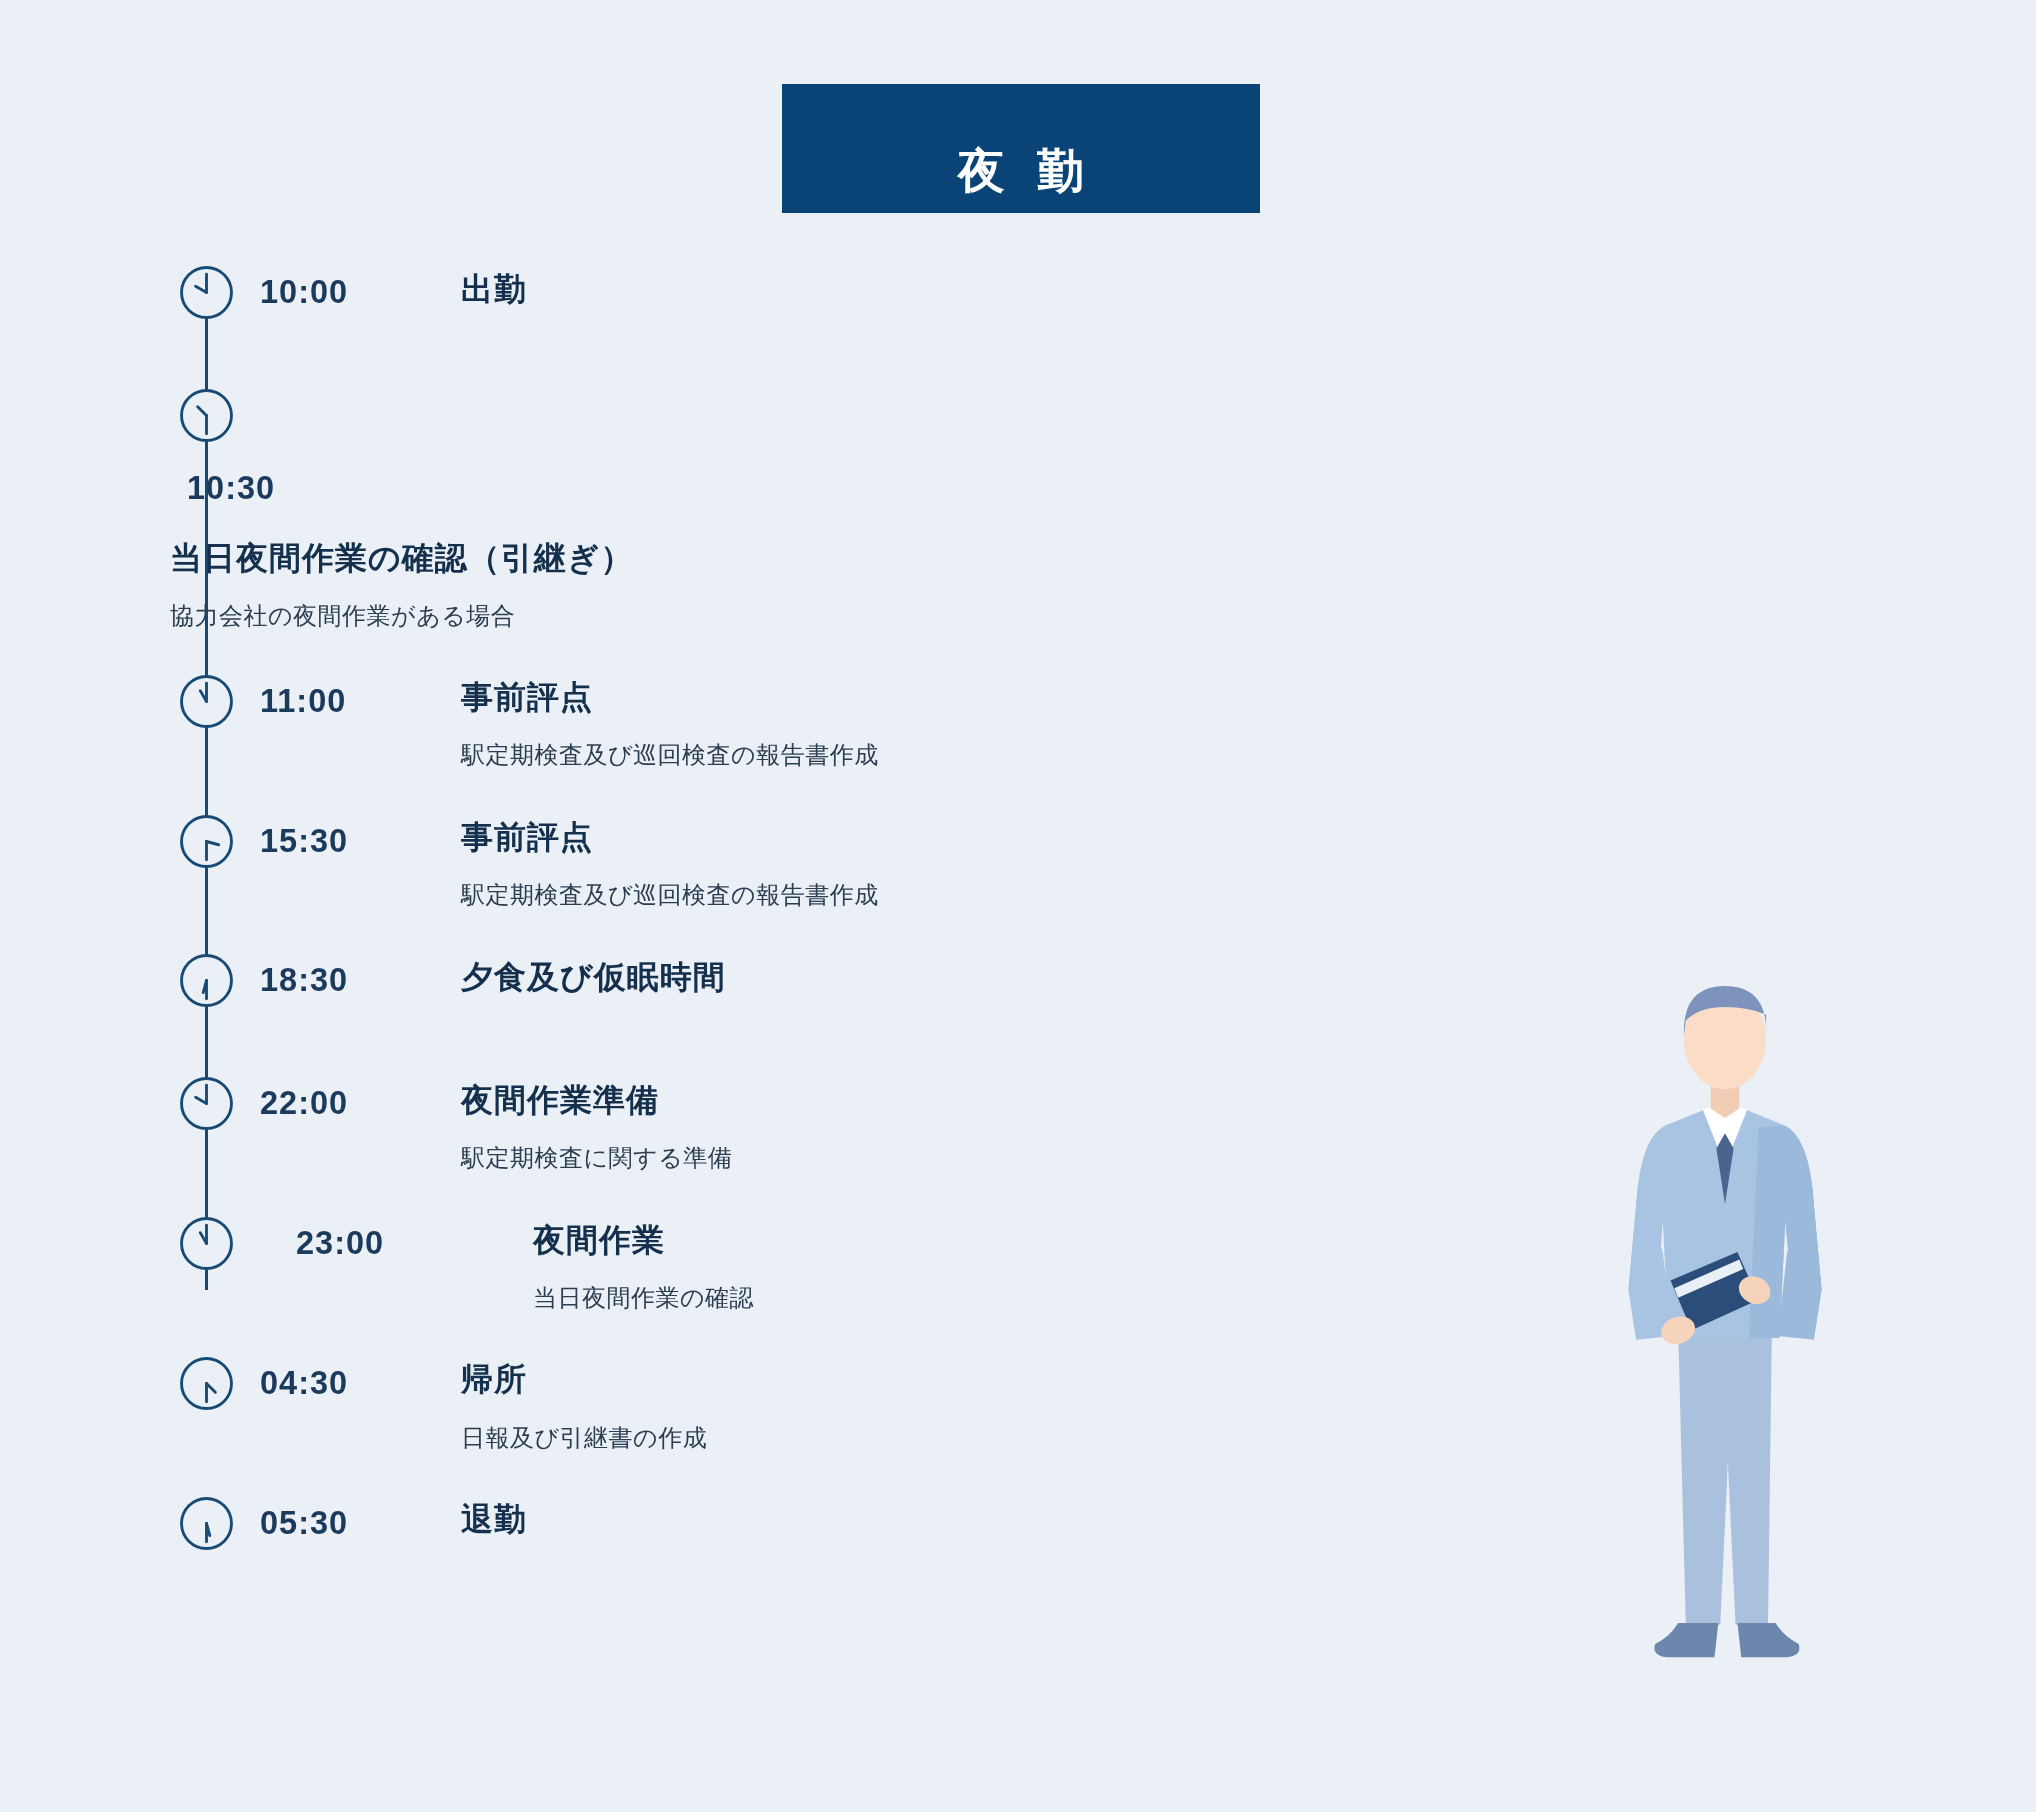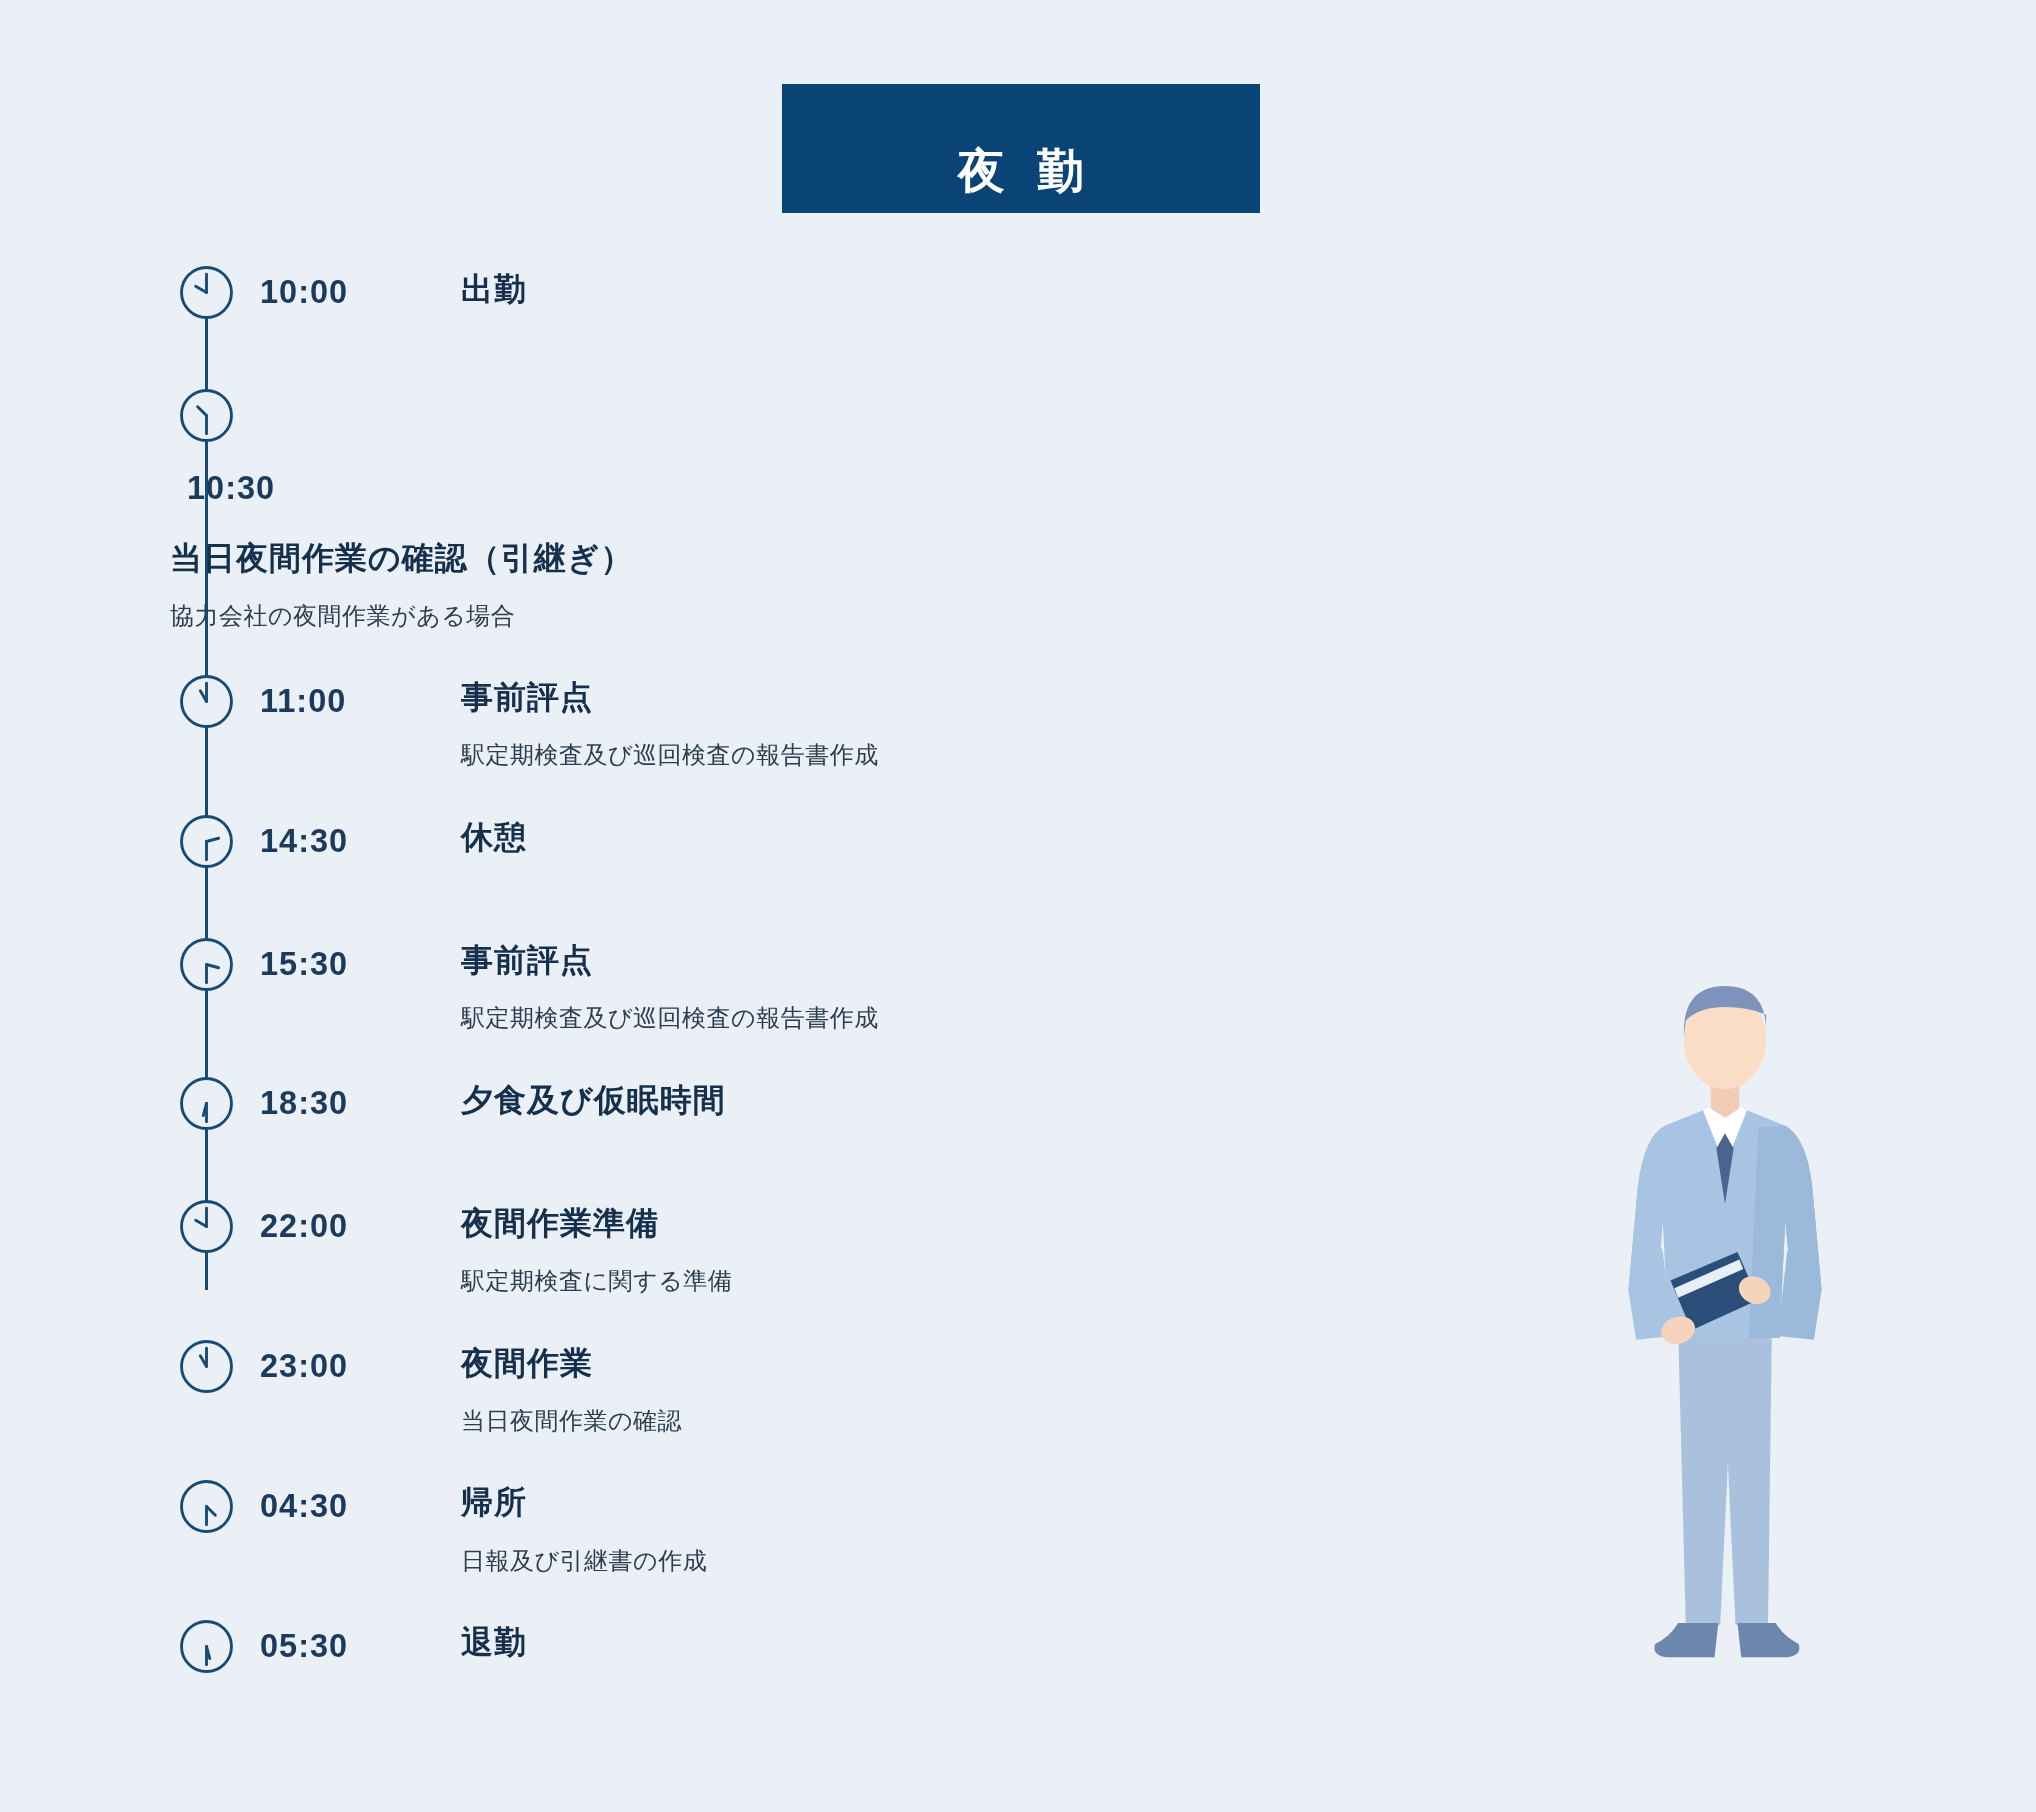--- a/index.html
+++ b/index.html
@@ -151,34 +151,20 @@
           <line x1="38" y1="38" x2="38.0" y2="19.0" stroke="#174b75" stroke-width="3" stroke-linecap="round"></line>
           <line x1="38" y1="38" x2="31.5" y2="26.7" stroke="#174b75" stroke-width="3" stroke-linecap="round"></line>
         </svg>
       </div>
       <div class="tl-time">11:00</div>
       <div class="tl-body">
         <div class="tl-title">事前評点</div>
         <div class="tl-desc">駅定期検査及び巡回検査の報告書作成</div>
       </div>
     </div>
-    <div class="tl-row" style="margin-bottom: 50px;">
-      <div class="tl-clock">
-        <svg viewBox="0 0 76 76" width="73" height="73" xmlns="http://www.w3.org/2000/svg">
-          <circle cx="38" cy="38" r="26" fill="#eaf0f5" stroke="#174b75" stroke-width="3"></circle>
-          <line x1="38" y1="38" x2="38.0" y2="57.0" stroke="#174b75" stroke-width="3" stroke-linecap="round"></line>
-          <line x1="38" y1="38" x2="50.6" y2="34.6" stroke="#174b75" stroke-width="3" stroke-linecap="round"></line>
-        </svg>
-      </div>
-      <div class="tl-time">14:30</div>
-      <div class="tl-body">
-        <div class="tl-title">休憩</div>
-
-      </div>
-    </div>
     <div class="tl-row" style="margin-bottom: 32.5px;">
       <div class="tl-clock">
         <svg viewBox="0 0 76 76" width="73" height="73" xmlns="http://www.w3.org/2000/svg">
           <circle cx="38" cy="38" r="26" fill="#eaf0f5" stroke="#174b75" stroke-width="3"></circle>
           <line x1="38" y1="38" x2="38.0" y2="57.0" stroke="#174b75" stroke-width="3" stroke-linecap="round"></line>
           <line x1="38" y1="38" x2="50.6" y2="41.4" stroke="#174b75" stroke-width="3" stroke-linecap="round"></line>
         </svg>
       </div>
       <div class="tl-time">15:30</div>
       <div class="tl-body">
@@ -207,21 +193,21 @@
           <line x1="38" y1="38" x2="38.0" y2="19.0" stroke="#174b75" stroke-width="3" stroke-linecap="round"></line>
           <line x1="38" y1="38" x2="26.7" y2="31.5" stroke="#174b75" stroke-width="3" stroke-linecap="round"></line>
         </svg>
       </div>
       <div class="tl-time">22:00</div>
       <div class="tl-body">
         <div class="tl-title">夜間作業準備</div>
         <div class="tl-desc">駅定期検査に関する準備</div>
       </div>
     </div>
-    <div class="tl-row" style="margin-bottom: 32.5px;">
+    <div class="tl-row" style="margin-bottom: 32.5px; gap: 36px;">
       <div class="tl-clock">
         <svg viewBox="0 0 76 76" width="73" height="73" xmlns="http://www.w3.org/2000/svg">
           <circle cx="38" cy="38" r="26" fill="#eaf0f5" stroke="#174b75" stroke-width="3"></circle>
           <line x1="38" y1="38" x2="38.0" y2="19.0" stroke="#174b75" stroke-width="3" stroke-linecap="round"></line>
           <line x1="38" y1="38" x2="31.5" y2="26.7" stroke="#174b75" stroke-width="3" stroke-linecap="round"></line>
         </svg>
       </div>
       <div class="tl-time">23:00</div>
       <div class="tl-body">
         <div class="tl-title">夜間作業</div>

